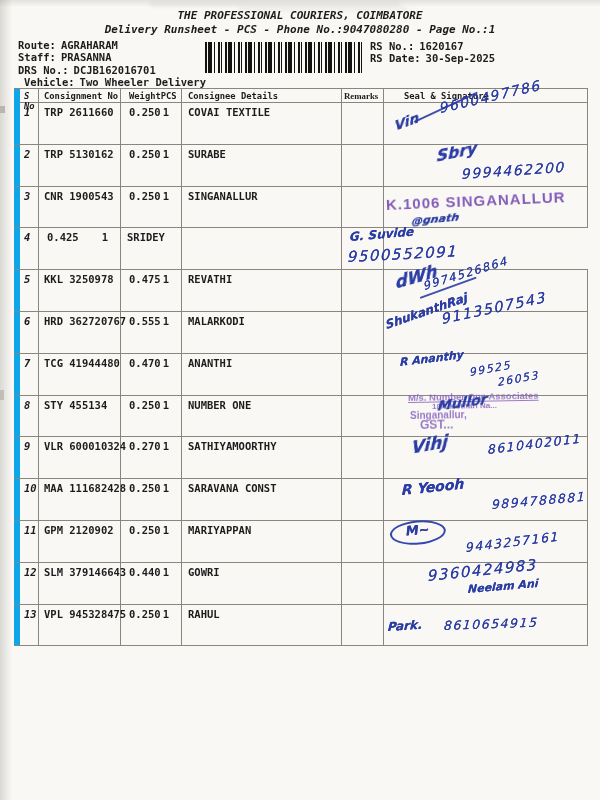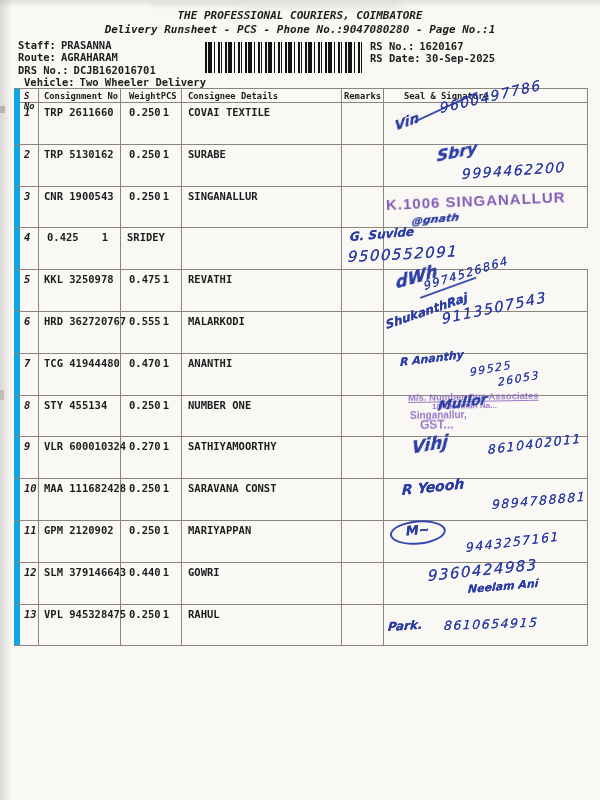--- a/index.html
+++ b/index.html
@@ -39,21 +39,21 @@
   .trow > div{border-right:1px solid #8a867e;box-sizing:border-box;padding-top:3px;overflow:visible;}
   .trow > div:first-child{border-left:6px solid #0ea5e9;font-style:italic;}
   .trow.thead > div{padding-top:2px;}
   .trow{font-size:10.5px;font-weight:bold;}
   .c-sno{padding-left:4px;}
   .c-consignment{padding-left:5px;white-space:nowrap;}
   .c-wp{display:flex;}
   .c-wp .w{padding-left:8px;}
   .c-wp .p{margin-left:auto;padding-right:12px;}
   .c-consignee{padding-left:6px;white-space:nowrap;}
-  .c-remarks{padding-left:2px;}
+  .c-remarks{padding-left:2px;font-family:Liberation Serif, serif;}
   .c-seal{position:relative;padding-left:20px;}
 
   .sig{position:absolute;white-space:nowrap;transform-origin:left center;pointer-events:none;}
   .sig-script,.sig-scribble,.sig-phone,.sig-circled{
      font-family:"DejaVu Sans",sans-serif;font-style:italic;color:#2b3da4;
      text-shadow:0 0 .5px #2b3da4;}
   .sig-scribble{font-weight:bold;filter:blur(.3px);}
   .sig-phone{letter-spacing:1.5px;font-weight:500;}
   .sig-stamp{font-family:"Liberation Sans",sans-serif;font-weight:bold;color:#7a4fb3;
      letter-spacing:1px;opacity:.92;filter:blur(.2px);white-space:nowrap;}
@@ -72,22 +72,22 @@
   <div class="edge-top"></div>
   <div class="bleed b1"></div>
   <div class="bleed b2"></div>
   <div class="scanmark m1"></div>
   <div class="scanmark m2"></div>
 
   <div class="title">THE PROFESSIONAL COURIERS, COIMBATORE</div>
   <div class="subtitle">Delivery Runsheet - PCS - Phone No.:9047080280 - Page No.:1</div>
 
   <div class="meta meta-left">
+      <div class="meta-line"><span class="meta-label">Route:</span><span class="meta-value">AGRAHARAM</span></div>
       <div class="meta-line"><span class="meta-label">Staff:</span><span class="meta-value">PRASANNA</span></div>
-      <div class="meta-line"><span class="meta-label">Route:</span><span class="meta-value">AGRAHARAM</span></div>
       <div class="meta-line"><span class="meta-label">DRS No.:</span><span class="meta-value">DCJB162016701</span></div>
       <div class="meta-line"><span class="meta-label">Vehicle:</span><span class="meta-value">Two Wheeler Delivery</span></div>
     </div>
   <div class="barcode"></div>
   <div class="meta meta-right">
       <div class="meta-line"><span class="meta-label">RS No.:</span><span class="meta-value">1620167</span></div>
       <div class="meta-line"><span class="meta-label">RS Date:</span><span class="meta-value">30-Sep-2025</span></div>
     </div>
 
   <div class="runsheet">

